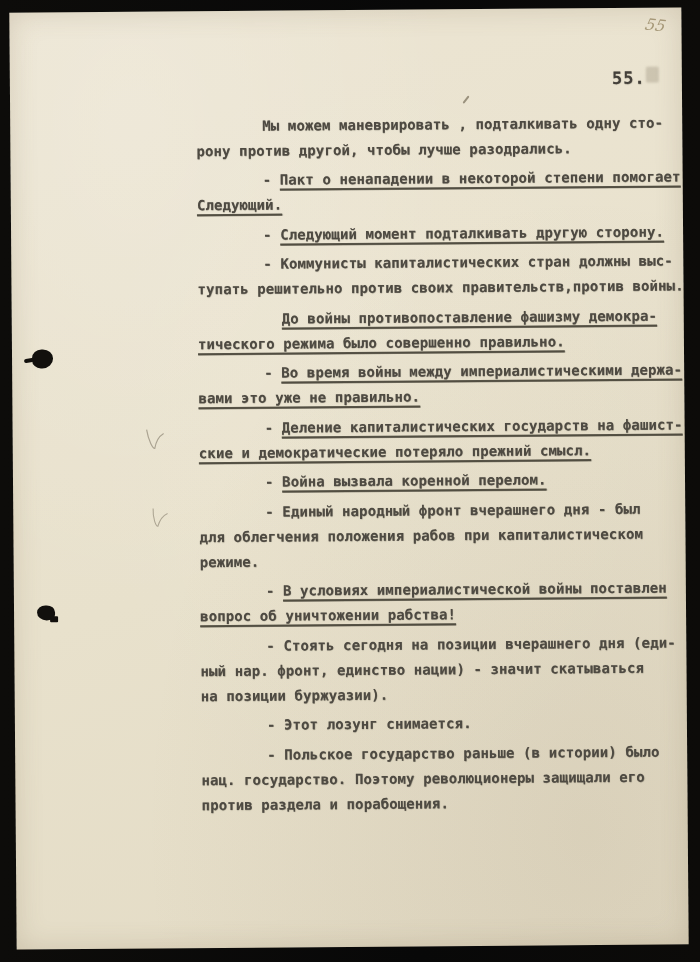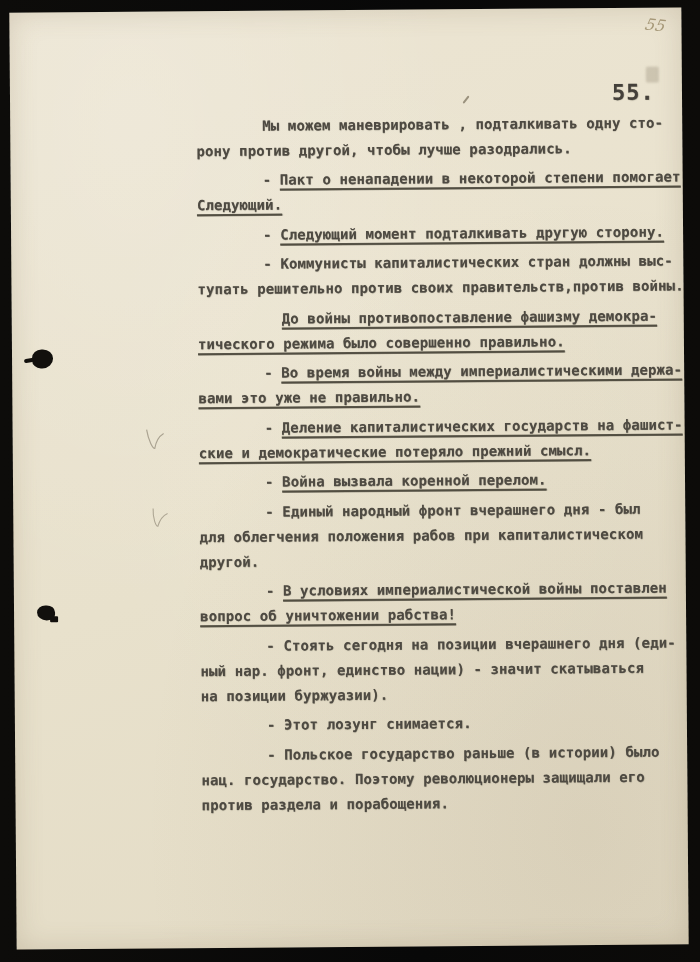--- a/index.html
+++ b/index.html
@@ -28,23 +28,23 @@
   .line.para { margin-top:4.5px; padding-left:66px; }
   .line.deep { margin-top:4.5px; padding-left:84px; }
   .line.left { padding-left:0; }
   .u {
     text-decoration: underline;
     text-decoration-thickness: 1.8px;
     text-underline-offset: 3.5px;
     text-decoration-color: rgba(72,68,56,0.85);
   }
   .typed-num {
-    position:absolute; left:602px; top:72px;
+    position:absolute; left:602px; top:60px;
     font-family:"DejaVu Sans Mono", monospace; font-weight:bold;
-    font-size:22px; color:#44403a; letter-spacing:1px;
+    font-size:17px; color:#44403a; letter-spacing:1px;
     text-shadow: 0.4px 0.4px 0.8px rgba(60,55,45,0.5);
   }
   .num-smudge {
     position:absolute; left:636px; top:59px; width:13px; height:16px;
     background: rgba(125,115,95,0.28); filter: blur(1.2px); border-radius:2px;
   }
   .hw-num {
     position:absolute; left:636px; top:8px;
     font-family:"DejaVu Serif", serif; font-style:italic;
     font-size:16px; color:#a69878; transform: rotate(6deg) skewX(-8deg);
@@ -91,21 +91,21 @@
         <div class="line left"><span class="txt">тупать решительно против своих правительств,против войны.</span></div>
         <div class="line deep"><span class="txt u">До войны противопоставление фашизму демокра-</span></div>
         <div class="line left"><span class="txt u">тического режима было совершенно правильно.</span></div>
         <div class="line para"><span class="pre">- </span><span class="txt u">Во время войны между империалистическими держа-</span></div>
         <div class="line left"><span class="txt u">вами это уже не правильно.</span></div>
         <div class="line para"><span class="pre">- </span><span class="txt u">Деление капиталистических государств на фашист-</span></div>
         <div class="line left"><span class="txt u">ские и демократические потеряло прежний смысл.</span></div>
         <div class="line para"><span class="pre">- </span><span class="txt u">Война вызвала коренной перелом.</span></div>
         <div class="line para"><span class="pre">- </span><span class="txt">Единый народный фронт вчерашнего дня - был</span></div>
         <div class="line left"><span class="txt">для облегчения положения рабов при капиталистическом</span></div>
-        <div class="line left"><span class="txt">другой.</span></div>
+        <div class="line left"><span class="txt">режиме.</span></div>
         <div class="line para"><span class="pre">- </span><span class="txt u">В условиях империалистической войны поставлен</span></div>
         <div class="line left"><span class="txt u">вопрос об уничтожении рабства!</span></div>
         <div class="line para"><span class="pre">- </span><span class="txt">Стоять сегодня на позиции вчерашнего дня (еди-</span></div>
         <div class="line left"><span class="txt">ный нар. фронт, единство нации) - значит скатываться</span></div>
         <div class="line left"><span class="txt">на позиции буржуазии).</span></div>
         <div class="line para"><span class="pre">- </span><span class="txt">Этот лозунг снимается.</span></div>
         <div class="line para"><span class="pre">- </span><span class="txt">Польское государство раньше (в истории) было</span></div>
         <div class="line left"><span class="txt">нац. государство. Поэтому революционеры защищали его</span></div>
         <div class="line left"><span class="txt">против раздела и порабощения.</span></div>
       </div>

